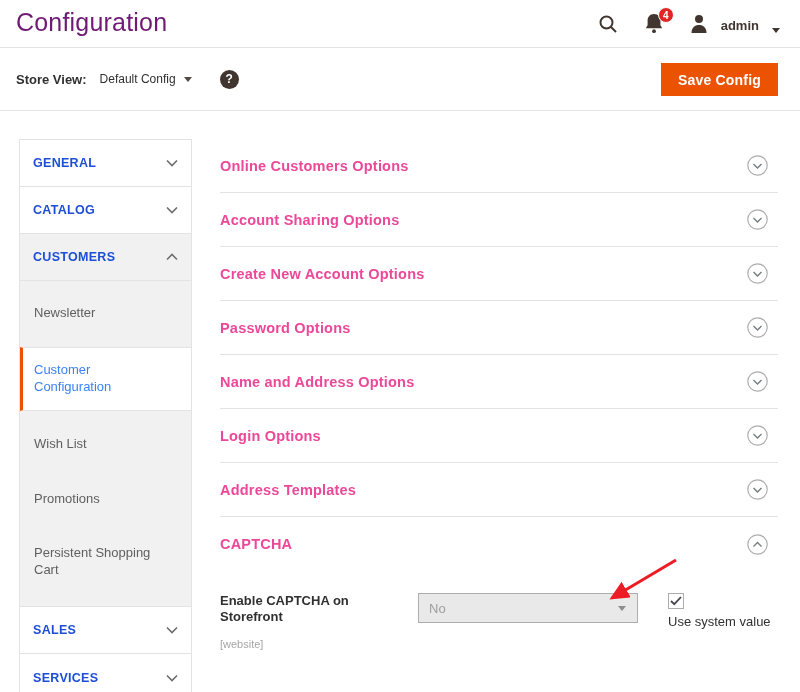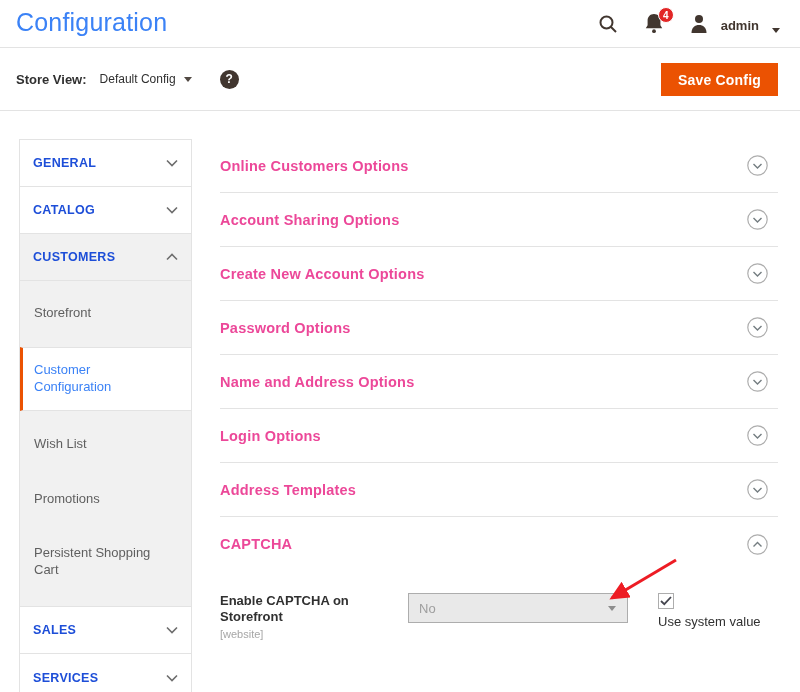--- a/index.html
+++ b/index.html
@@ -3,21 +3,21 @@
 <meta charset="utf-8">
 <style>
   * { margin:0; padding:0; box-sizing:border-box; }
   html,body { background:#fff; }
   body {
     width:800px; height:692px; overflow:hidden; position:relative;
     font-family:"Liberation Sans","DejaVu Sans",sans-serif; color:#41362f;
   }
   
   .page-header { display:flex; justify-content:space-between; align-items:flex-start; padding:8px 20px 10px 16px; }
-  .page-title { font-size:25px; font-weight:400; color:#3b82f6; letter-spacing:.2px; }
+  .page-title { font-size:25px; font-weight:400; color:#701a75; letter-spacing:.2px; }
   .header-actions { display:flex; align-items:center; gap:26px; margin-top:5px; }
   .icon-btn { background:none; border:none; cursor:pointer; padding:0; display:flex; align-items:center; }
   .bell-wrap { position:relative; }
   .badge {
     position:absolute; top:-6px; right:-10px; min-width:16px; height:16px; border-radius:9px;
     background:#e22626; color:#fff; font-size:10px; font-weight:700; line-height:16px;
     text-align:center; padding:0 4px; border:1px solid #fff;
   }
   .admin-menu { display:flex; align-items:flex-end; gap:13px; cursor:pointer;font-weight:bold; }
   .admin-name { font-size:13px; color:#41362f; }
@@ -61,22 +61,22 @@
   .acc-row {
     display:flex; justify-content:space-between; align-items:center; height:54px;
     border-bottom:1px solid #e3e3e3; cursor:pointer;
   }
   .acc-row.expanded { border-bottom:none; }
   .acc-title { font-size:14.5px; font-weight:700; color:#ec4899; letter-spacing:.2px; }
   .circ-icon { width:21px; height:21px; margin-right:10px; flex-shrink:0; }
   
   .captcha-content { position:relative; display:flex; align-items:flex-start; padding-top:22px; }
   .field-label { width:175px; font-size:13px; font-weight:700; color:#303030; line-height:1.25; }
-  .field-scope { font-size:11px; color:#a6a6a6; font-weight:400; margin-top:2px; }
-  .select-wrap { position:relative; width:220px; margin-left:13px; }
+  .field-scope { font-size:11px; color:#a6a6a6; font-weight:400; margin-top:12px; }
+  .select-wrap { position:relative; width:220px; margin-left:23px; }
   .fake-select {
     height:30px; background:#e9e9e9; border:1px solid #adadad; color:#9e9e9e;
     font-size:13px; display:flex; align-items:center; padding:0 30px 0 10px;
   }
   .select-caret {
     position:absolute; right:12px; top:13px; width:0; height:0;
     border-left:4px solid transparent; border-right:4px solid transparent; border-top:5px solid #8d8d8d;
   }
   .checkbox-wrap { margin-left:30px; }
   .fake-checkbox {
@@ -143,21 +143,21 @@
           <path d="M1 1.5 L6 6.5 L11 1.5" fill="none" stroke="#6d6d6d" stroke-width="1.6"></path>
         </svg>
     </div>
     <div class="side-section expanded">
       <span class="sec-label">CUSTOMERS</span>
       <svg class="chev" width="12" height="8" viewBox="0 0 12 8">
           <path d="M1 6.5 L6 1.5 L11 6.5" fill="none" stroke="#6d6d6d" stroke-width="1.6"></path>
         </svg>
     </div>
     <nav class="side-sub">
-      <div class="sub-item">Storefront</div>
+      <div class="sub-item">Newsletter</div>
       <div class="sub-item active">Customer Configuration</div>
       <div class="sub-item">Wish List</div>
       <div class="sub-item">Promotions</div>
       <div class="sub-item">Persistent Shopping Cart</div>
     </nav>
     <div class="side-section">
       <span class="sec-label">SALES</span>
       <svg class="chev" width="12" height="8" viewBox="0 0 12 8">
           <path d="M1 1.5 L6 6.5 L11 1.5" fill="none" stroke="#6d6d6d" stroke-width="1.6"></path>
         </svg>

